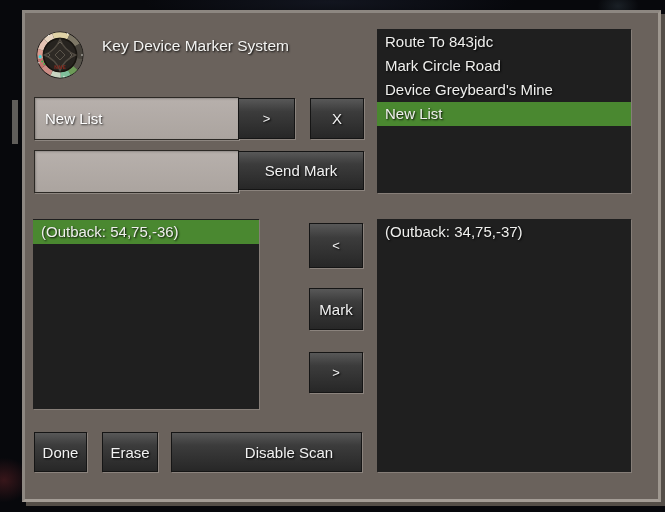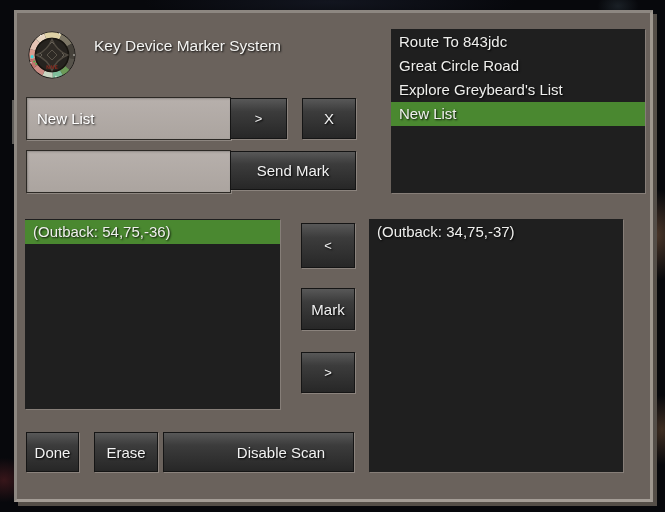--- a/index.html
+++ b/index.html
@@ -9,21 +9,21 @@
     background:
       radial-gradient(45px 65px at 656px 235px, #4a3629 0%, rgba(74,54,41,0) 70%),
       radial-gradient(30px 50px at 662px 430px, #3f2e22 0%, rgba(63,46,34,0) 70%),
       radial-gradient(38px 32px at 4px 480px, #38161a 0%, rgba(56,22,26,0) 70%),
       radial-gradient(26px 18px at 618px 6px, #1a2026 0%, rgba(26,32,38,0) 80%),
       radial-gradient(220px 26px at 330px 2px, #12151f 0%, rgba(18,21,31,0) 85%),
       #07080c;
   }
   .bg-bar{position:absolute;left:12px;top:100px;width:6px;height:44px;background:#5f5d5a;}
   .dialog{
-    position:absolute;left:14px;top:10px;width:633px;height:486px;
+    position:absolute;left:22px;top:10px;width:633px;height:486px;
     background:#6a625c;
     border:3px solid;
     border-color:#8d8781 #9e978f #a49d96 #8d8781;
     box-shadow:4px 4px 0 #544e48;
     text-decoration:underline;
   }
   .content{position:absolute;left:0;top:0;right:0;bottom:0;}
   .title{
     position:absolute;left:77px;top:24px;
     font-size:15.5px;color:#f4f4f2;
@@ -53,29 +53,29 @@
     cursor:pointer;box-sizing:border-box;
   }
   .btn.sm{font-size:13px;}
   .b-add{left:213px;top:85px;width:57px;height:41px;}
   .b-x{left:285px;top:85px;width:54px;height:41px;}
   .b-send{left:213px;top:138px;width:126px;height:39px;}
   .b-left{left:284px;top:210px;width:54px;height:45px;}
   .b-mark{left:284px;top:275px;width:54px;height:42px;text-align:right;}
   .b-right{left:284px;top:339px;width:54px;height:41px;}
   .b-done{left:9px;top:419px;width:53px;height:40px;}
-  .b-erase{left:77px;top:419px;width:64px;height:40px;}
+  .b-erase{left:77px;top:419px;width:56px;height:40px;}
   .b-scan{left:146px;top:419px;width:191px;height:40px;padding-left:45px;}
   .listbox{
     position:absolute;background:#1f1f1f;
     box-shadow:1px 1px 0 rgba(235,229,221,0.22);
     padding-top:1px;overflow:hidden;
   }
-  .lb-lists{left:352px;top:16px;width:254px;height:163px;margin-left:22px;}
-  .lb-scan{left:8px;top:206px;width:255px;height:189px;}
+  .lb-lists{left:352px;top:16px;width:254px;height:163px;}
+  .lb-scan{left:8px;top:206px;width:226px;height:189px;}
   .lb-marks{left:352px;top:206px;width:254px;height:252px;}
   .row{
     height:24px;line-height:24px;padding-left:8px;
     font-size:15px;color:#efefed;white-space:nowrap;
     text-shadow:1px 1px 2px rgba(0,0,0,0.9);
   }
   .row.selected{background:#4a8830;}
 </style>
 </head>
 <body>
@@ -123,22 +123,22 @@
     <input class="field f1" readonly="" value="New List" style="">
     <input class="field f2" readonly="" value="" style="">
 
     <div class="btn sm b-add">&gt;</div>
     <div class="btn b-x">X</div>
     <div class="btn b-send">Send Mark</div>
 
     <div class="listbox lb-lists">
 
     <div class="row">Route To 843jdc</div>
-        <div class="row">Great Circle Road</div>
-        <div class="row">Explore Greybeard's List</div>
+        <div class="row">Mark Circle Road</div>
+        <div class="row">Device Greybeard's Mine</div>
         <div class="row selected">New List</div>
       </div>
 
     <div class="listbox lb-scan">
 
     <div class="row selected">(Outback: 54,75,-36)</div>
       </div>
 
     <div class="btn sm b-left">&lt;</div>
     <div class="btn b-mark">Mark</div>

